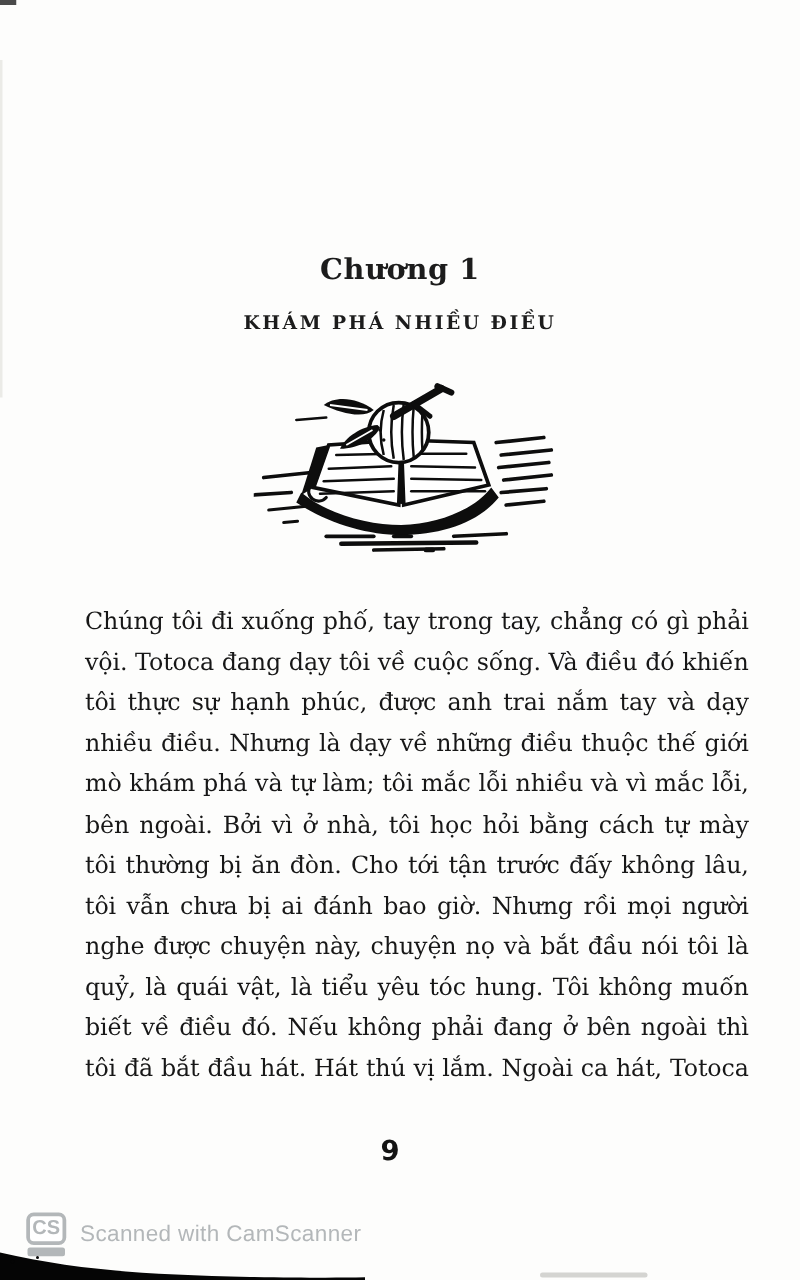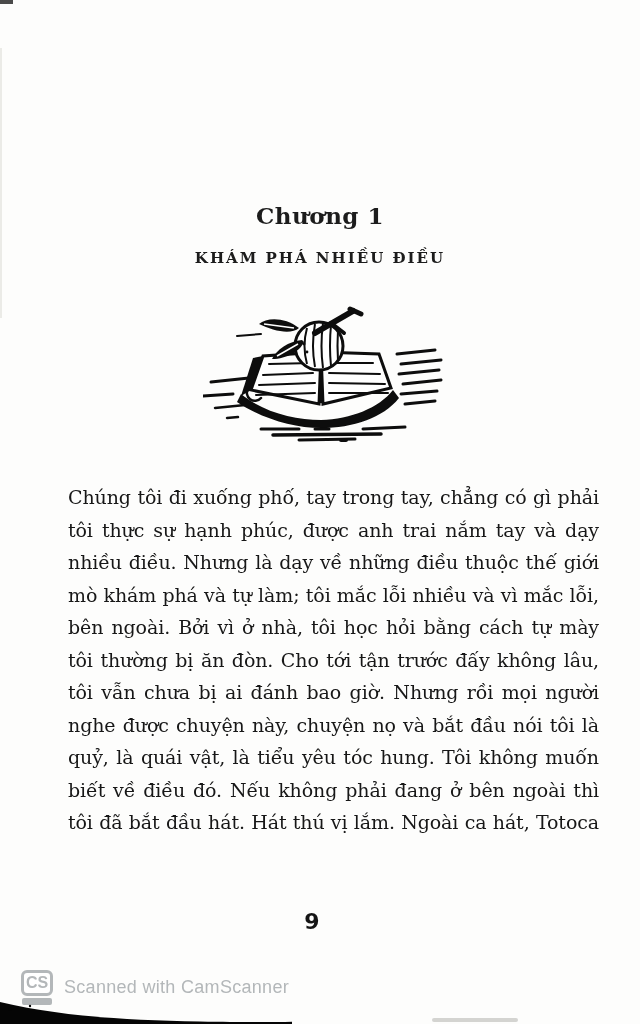--- a/index.html
+++ b/index.html
@@ -135,20 +135,21 @@
       <line x1="112" y1="123" x2="126" y2="123" stroke-width="3"></line>
       <line x1="70" y1="129" x2="178" y2="128" stroke-width="3.5"></line>
       <line x1="96" y1="134" x2="152" y2="133" stroke-width="3"></line>
       <line x1="160" y1="123" x2="202" y2="121" stroke-width="3"></line>
       <line x1="138" y1="134" x2="143" y2="134" stroke-width="4"></line>
     </g>
   </svg>
 
   <div class="bodytext">
       <div class="line">Chúng tôi đi xuống phố, tay trong tay, chẳng có gì phải</div>
+      <div class="line">vội. Totoca đang dạy tôi về cuộc sống. Và điều đó khiến</div>
       <div class="line">tôi thực sự hạnh phúc, được anh trai nắm tay và dạy</div>
       <div class="line">nhiều điều. Nhưng là dạy về những điều thuộc thế giới</div>
       <div class="line">mò khám phá và tự làm; tôi mắc lỗi nhiều và vì mắc lỗi,</div>
       <div class="line">bên ngoài. Bởi vì ở nhà, tôi học hỏi bằng cách tự mày</div>
       <div class="line">tôi thường bị ăn đòn. Cho tới tận trước đấy không lâu,</div>
       <div class="line">tôi vẫn chưa bị ai đánh bao giờ. Nhưng rồi mọi người</div>
       <div class="line">nghe được chuyện này, chuyện nọ và bắt đầu nói tôi là</div>
       <div class="line">quỷ, là quái vật, là tiểu yêu tóc hung. Tôi không muốn</div>
       <div class="line">biết về điều đó. Nếu không phải đang ở bên ngoài thì</div>
       <div class="line">tôi đã bắt đầu hát. Hát thú vị lắm. Ngoài ca hát, Totoca</div>

